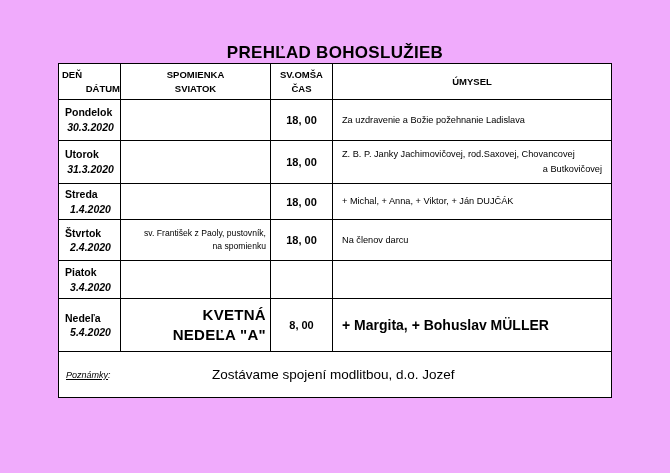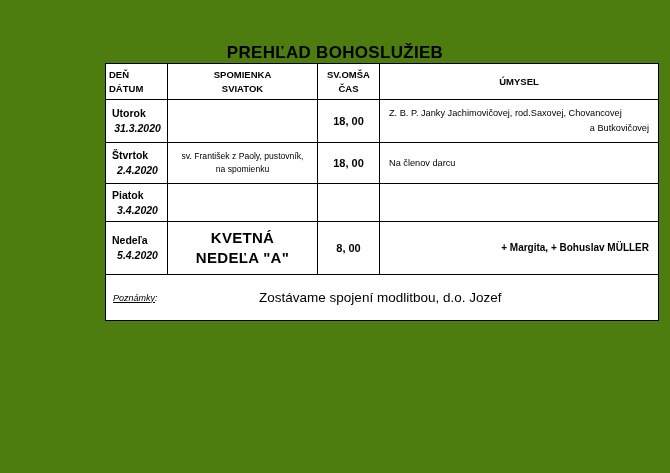--- a/index.html
+++ b/index.html
@@ -14,21 +14,21 @@
     font-family: "Liberation Sans", sans-serif;
     color: #000000;
     overflow: hidden;
   }
 
   #page {
     position: absolute;
     left: 0; top: 0;
     width: 670px;
     height: 473px;
-    background: #4d7c0f;
+    background: #f0abfc;
   }
 
   
   .doc-title {
     position: absolute;
     left: 0;
     top: 43px;
     width: 670px;
     text-align: center;
     font-size: 17px;
@@ -41,21 +41,20 @@
   }
 
   
   .sched-table {
     position: absolute;
     left: 58px;
     top: 63px;
     width: 553px;
     border-collapse: collapse;
     table-layout: fixed;
-    margin-left: 47px;
   }
   .sched-table td {
     border: 1.3px solid #000;
     padding: 0;
     vertical-align: middle;
     background: #fff;
   }
 
   .col-day    { width: 62px; }
   .col-memo   { width: 150px; }
@@ -68,21 +67,21 @@
     font-size: 9.5px;
     font-weight: bold;
     text-align: center;
     line-height: 1.45;
   }
   .hdr-day {
     text-align: left;
     padding-left: 3px !important;
   }
   .hdr-day .l1 { display: block; text-align: left; }
-  .hdr-day .l2 { display: block; text-align: left; }
+  .hdr-day .l2 { display: block; text-align: right; }
 
   
   .daycell {
     padding: 3px 4px 3px 6px !important;
     line-height: 1.4;
   }
   .daycell .dayname {
     display: block;
     font-size: 10.5px;
     font-weight: bold;
@@ -92,21 +91,21 @@
     display: block;
     font-size: 10.5px;
     font-weight: bold;
     font-style: italic;
     text-align: center;
   }
 
   
   .memocell {
     font-size: 8.6px;
-    text-align: center;
+    text-align: right;
     line-height: 1.55;
     padding: 3px 4px !important;
   }
   .memocell .ml { display: block; }
 
   
   .memocell.feast {
     font-size: 15px;
     font-weight: bold;
     line-height: 1.35;
@@ -127,23 +126,22 @@
     line-height: 1.6;
     padding: 3px 9px !important;
   }
   .intentcell .il { display: block; }
   .intentcell .il.right { text-align: right; }
   .intentcell.strong {
     font-size: 11.5px;
     font-weight: bold;
   }
   .intentcell.bold-small {
-    font-size: 10px;
-    font-weight: bold;
-    text-align: right;
+    font-size: 14px;
+    font-weight: bold;
   }
 
   
   .r-h   { height: 35px; }
   .r-1   { height: 34px; }
   .r-2   { height: 36px; }
   .r-3   { height: 27px; }
   .r-4   { height: 34px; }
   .r-5   { height: 31px; }
   .r-6   { height: 34px; }
@@ -206,37 +204,67 @@
         </td>
         <td class="hdr-cell r-h">
           <span>SV.OMŠA</span><br>
           <span>ČAS</span>
         </td>
         <td class="hdr-cell r-h">
           <span>ÚMYSEL</span>
         </td>
       </tr>
 
+      <tr>
+        <td class="daycell r-1">
+          <span class="dayname">Pondelok</span>
+          <span class="daydate">30.3.2020</span>
+        </td>
+        <td class="memocell r-1">
+          <span class="ml"></span>
+          <span class="ml"></span>
+        </td>
+        <td class="timecell r-1">18, 00</td>
+        <td class="intentcell r-1">
+          <span class="il">Za uzdravenie a Božie požehnanie Ladislava</span>
+          <span class="il right"></span>
+        </td>
+      </tr>
 
       <tr>
         <td class="daycell r-2">
           <span class="dayname">Utorok</span>
           <span class="daydate">31.3.2020</span>
         </td>
         <td class="memocell r-2">
           <span class="ml"></span>
           <span class="ml"></span>
         </td>
         <td class="timecell r-2">18, 00</td>
         <td class="intentcell r-2">
           <span class="il">Z. B. P. Janky Jachimovičovej, rod.Saxovej, Chovancovej</span>
           <span class="il right">a Butkovičovej</span>
         </td>
       </tr>
 
+      <tr>
+        <td class="daycell r-3">
+          <span class="dayname">Streda</span>
+          <span class="daydate">1.4.2020</span>
+        </td>
+        <td class="memocell r-3">
+          <span class="ml"></span>
+          <span class="ml"></span>
+        </td>
+        <td class="timecell r-3">18, 00</td>
+        <td class="intentcell r-3">
+          <span class="il">+  Michal,  +  Anna,  +  Viktor,  +  Ján DUJČÁK</span>
+          <span class="il right"></span>
+        </td>
+      </tr>
 
       <tr>
         <td class="daycell r-4">
           <span class="dayname">Štvrtok</span>
           <span class="daydate">2.4.2020</span>
         </td>
         <td class="memocell r-4">
           <span class="ml">sv. František z Paoly, pustovník,</span>
           <span class="ml">na spomienku</span>
         </td>

